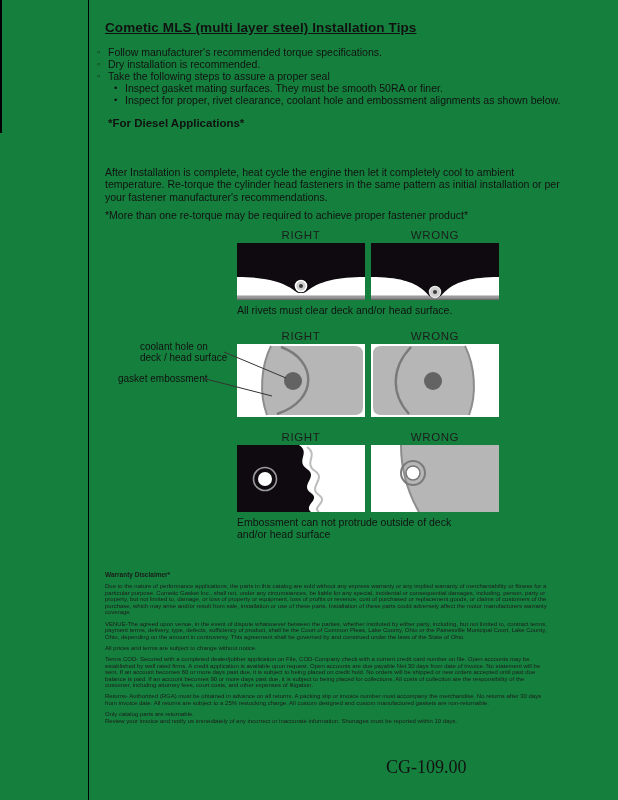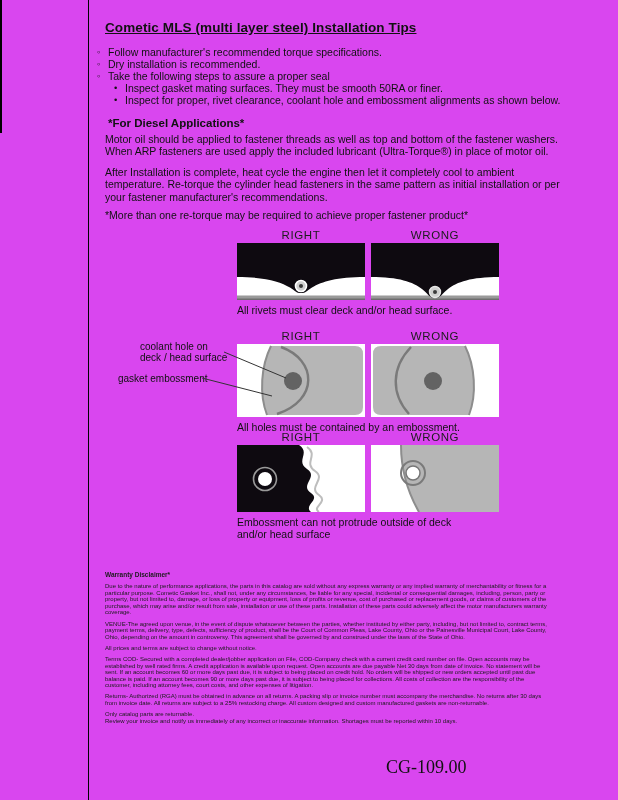--- a/index.html
+++ b/index.html
@@ -1,16 +1,16 @@
 <!DOCTYPE html>
 <html><head>
 <meta charset="utf-8">
 <style>
   html,body{margin:0;padding:0;background:#ffffff;}
-  .page{position:relative;width:618px;height:800px;background:#d946ef;color:#111;
+  .page{position:relative;width:618px;height:800px;background:#15803d;color:#111;
         font-family:"Liberation Sans",sans-serif;overflow:hidden;}
   .edge-line{position:absolute;left:0;top:0;width:2px;height:133px;background:#000;}
   .margin-rule{position:absolute;left:88px;top:0;width:1px;height:800px;background:#000;}
 
   .title{position:absolute;left:105px;top:20px;margin:0;font-size:13.5px;font-weight:bold;
          text-decoration:underline;letter-spacing:.1px;}
 
   .tips{position:absolute;left:97px;top:46px;width:486px;font-size:10.5px;line-height:12px;}
   .tip-row{display:flex;}
   .tip-glyph{width:11px;flex:none;font-size:9.5px;line-height:12px;}
@@ -72,21 +72,20 @@
       <span class="tip-glyph">•</span>
       <span>Inspect gasket mating surfaces.  They must be smooth 50RA or finer.</span>
     </div>
     <div class="tip-row sub">
       <span class="tip-glyph">•</span>
       <span>Inspect for proper, rivet clearance, coolant hole and embossment alignments as shown below.</span>
     </div>
   </div>
 
   <h2 class="diesel-heading">*For Diesel Applications*</h2>
-  <p class="para p1">Motor oil should be applied to fastener threads as well as top and bottom of the fastener washers. When ARP fasteners are used apply the included lubricant (Ultra-Torque®) in place of motor oil.</p>
   <p class="para p2">After Installation is complete, heat cycle the engine then let it completely cool to ambient temperature. Re-torque the cylinder head fasteners in the same pattern as initial installation or per your fastener manufacturer's recommendations.</p>
   <p class="note">*More than one re-torque may be required to achieve proper fastener product*</p>
 
   <section class="dg-row r1">
     <div class="dg-headers">
       <span class="dg-h">RIGHT</span>
       <span class="dg-h">WRONG</span>
     </div>
     <div class="dg-images">
       <span class="dg-img">
@@ -131,21 +130,20 @@
       <span class="dg-img">
         <svg width="128" height="73" viewBox="0 0 128 73">
           <rect width="128" height="73" fill="#ffffff"></rect>
           <path d="M10,2 H94 C104,22 106,50 98,71 H10 Q2,71 2,63 V10 Q2,2 10,2 Z" fill="#b6b6b6"></path>
           <path d="M94,2 C104,22 106,50 98,71" fill="none" stroke="#8d8d8d" stroke-width="2"></path>
           <circle cx="62" cy="37" r="9" fill="#636363"></circle>
           <path d="M40,3 C20,24 20,50 38,70" fill="none" stroke="#7a7a7a" stroke-width="2.4"></path>
         </svg>
       </span>
     </div>
-    <div class="dg-caption">All holes must be contained by an embossment.</div>
   </section>
 
   <section class="dg-row r3">
     <div class="dg-headers">
       <span class="dg-h">RIGHT</span>
       <span class="dg-h">WRONG</span>
     </div>
     <div class="dg-images">
       <span class="dg-img">
         <svg width="128" height="67" viewBox="0 0 128 67">

